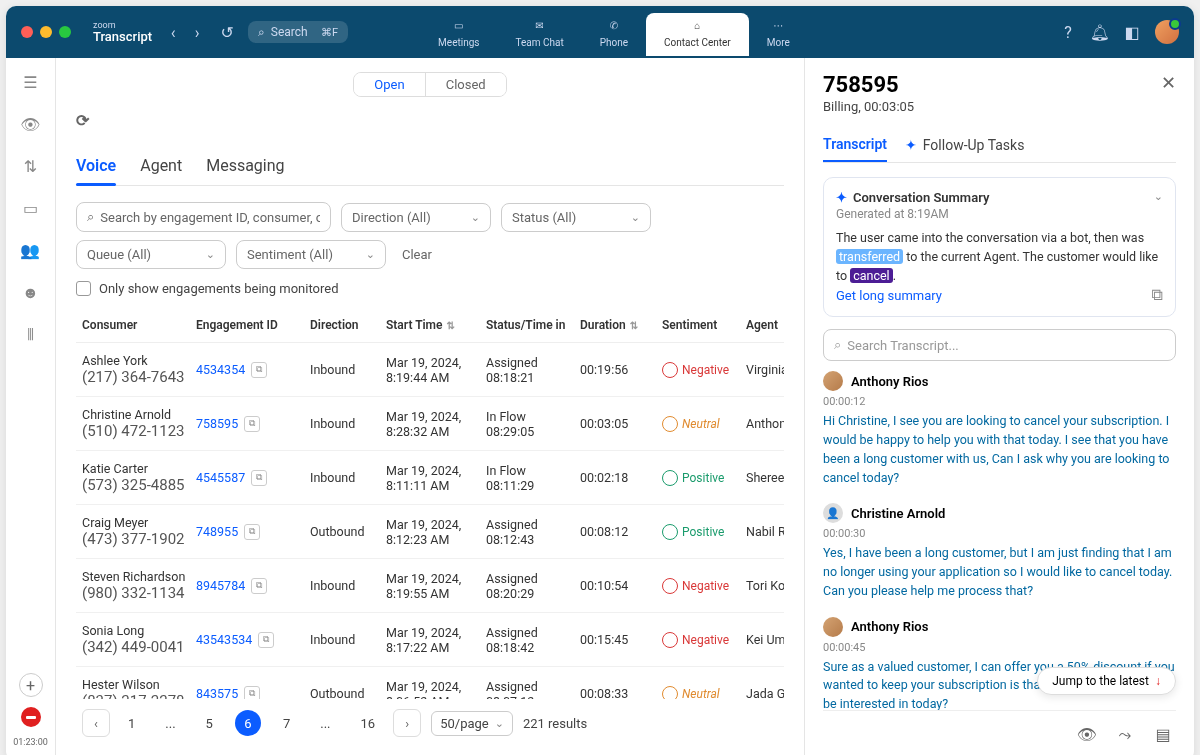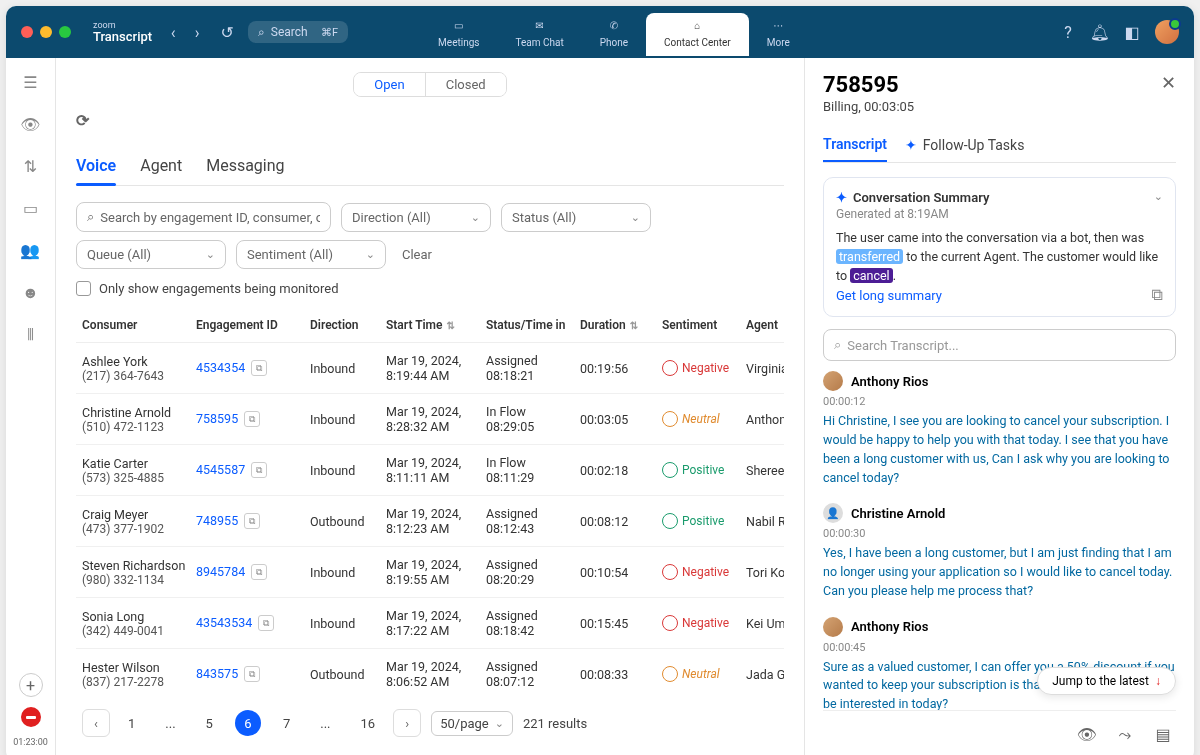--- a/index.html
+++ b/index.html
@@ -48,21 +48,21 @@
 .clear-link{color:#666;font-size:13px;margin-left:6px;}
 .monitor-check{display:flex;align-items:center;gap:8px;margin-top:12px;font-size:13px;color:#444;}
 .cb{width:15px;height:15px;border:1px solid #999;border-radius:3px;}
 .table{margin-top:12px;flex:1;overflow:auto;}
 .thead,.trow{display:grid;grid-template-columns:110px 110px 72px 96px 90px 78px 80px 100px;gap:4px;padding:10px 6px;font-size:12px;align-items:center;}
 .thead{font-weight:600;color:#333;border-bottom:1px solid #eee;}
 .trow{border-bottom:1px solid #f0f0f0;font-size:12.5px;color:#333;}
 .th-sort{display:flex;align-items:center;gap:4px;}
 .sort-ic{color:#999;font-size:10px;}
 .consumer-name{font-weight:400;}
-.consumer-phone{color:#555;font-size:12px;}
+.consumer-phone{color:#555;font-size:15px;}
 .eng-id{color:#0b5cff;display:flex;gap:6px;}
 .copy-ic{width:16px;height:16px;border:1px solid #ccc;border-radius:3px;display:inline-flex;align-items:center;justify-content:center;font-size:9px;color:#888;}
 .sentiment{display:flex;align-items:center;gap:4px;font-size:12px;}
 .sent-neg{color:#d93838;}.sent-neu{color:#e08b2f;font-style:italic;}.sent-pos{color:#1a9b6c;}
 .sent-ic{width:16px;height:16px;border:1.5px solid currentColor;border-radius:50%;position:relative;}
 .pagination{display:flex;align-items:center;gap:10px;padding:10px 6px;font-size:13px;color:#444;}
 .page-btn{width:28px;height:28px;border:1px solid #ddd;border-radius:6px;display:flex;align-items:center;justify-content:center;color:#666;}
 .page-num{padding:4px 8px;}
 .page-num.active{background:#0b5cff;color:#fff;border-radius:50%;width:26px;height:26px;display:inline-flex;align-items:center;justify-content:center;}
 .per-page{border:1px solid #ccc;border-radius:6px;padding:4px 8px;display:flex;align-items:center;gap:6px;}

